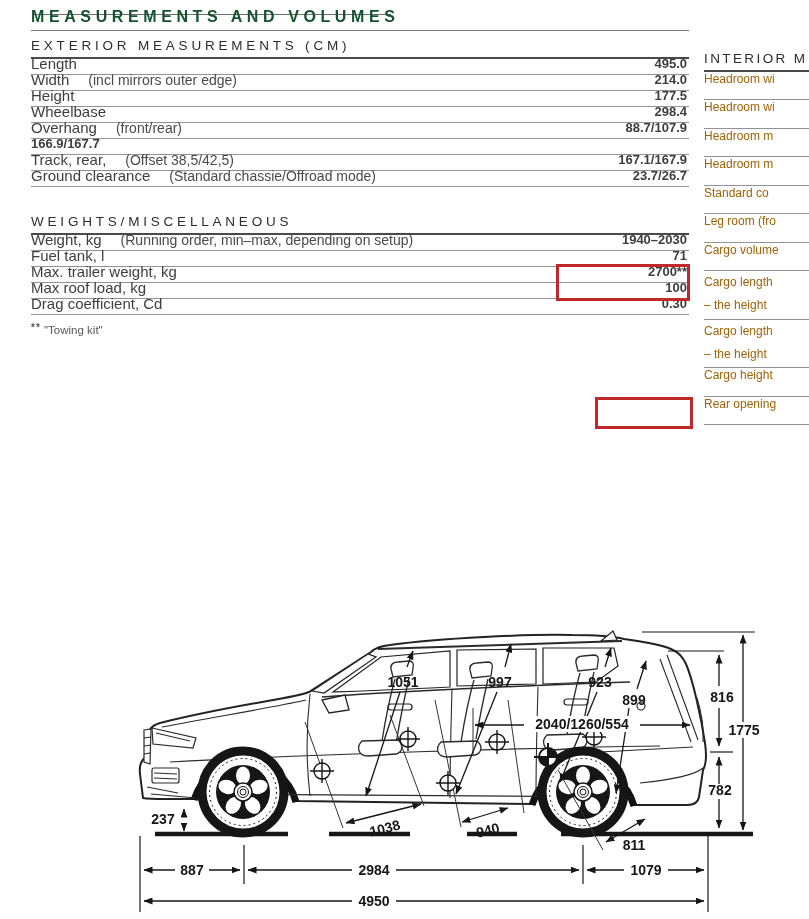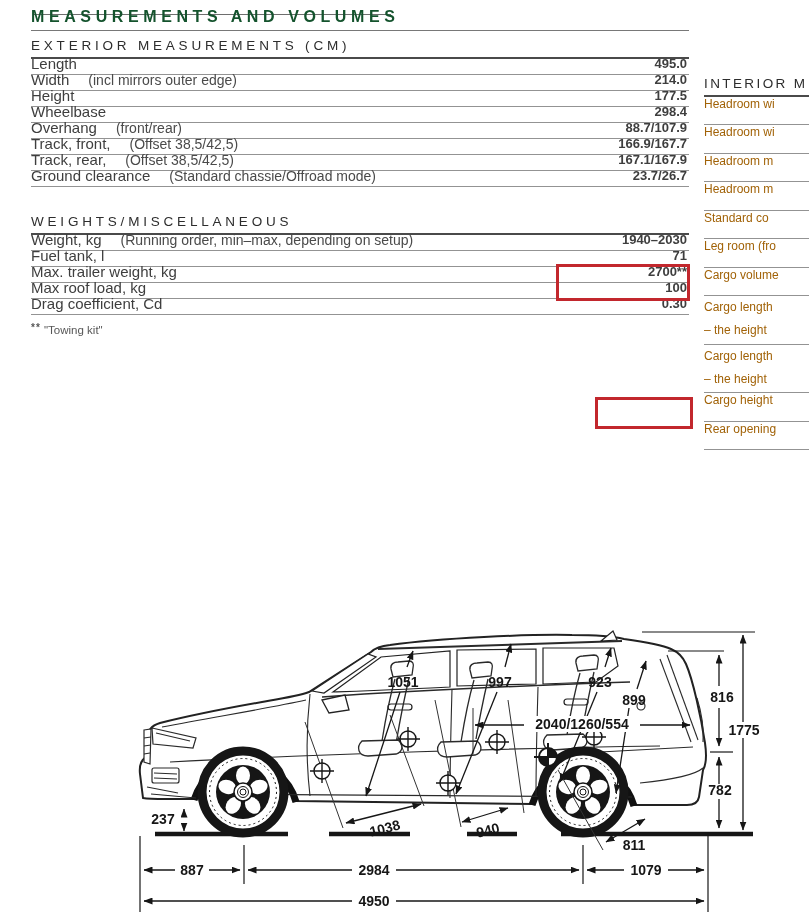--- a/index.html
+++ b/index.html
@@ -14,21 +14,21 @@
   .row{height:16px;box-sizing:border-box;border-bottom:1.05px solid #939393;
        display:flex;justify-content:space-between;align-items:center;padding-bottom:6px;}
   .lblwrap{white-space:nowrap;}
   .row .label{font-size:15px;color:#3e3e3e;}
   .row .note{font-size:14px;color:#4a4a4a;margin-left:19px;}
   .row .value{font-size:13px;color:#3e3e3e;padding-right:2px;font-weight:bold;}
   .sec2-gap{height:20px;}
   .footnote{margin-top:7px;font-size:11.5px;color:#575757;}
   .fn-marker{font-weight:bold;font-size:10px;vertical-align:3px;letter-spacing:1px;}
   .right-table{position:absolute;left:704px;top:0;width:105px;overflow:hidden;}
-  .right-table .section-header{margin-top:0;padding-top:76px;letter-spacing:2.4px;}
+  .right-table .section-header{margin-top:0;padding-top:51px;letter-spacing:2.4px;}
   .rrow{box-sizing:border-box;border-bottom:1.05px solid #939393;font-size:12px;color:#a16207;
         display:flex;flex-direction:column;justify-content:flex-start;padding-bottom:4.5px;white-space:nowrap;}
   .rrow.single{height:28.45px;}
   .rrow.double{height:48.6px;line-height:23px;}
   .hlbox{position:absolute;border:3.5px solid #c2272d;box-sizing:border-box;}
   #hl1{left:556px;top:264px;width:134px;height:37px;}
   #hl2{left:595px;top:397px;width:98px;height:32px;}
   svg.diagram{position:absolute;left:0;top:588px;}
   svg .dimtext{font-family:"Liberation Sans",sans-serif;font-weight:bold;font-size:14px;fill:#161616;}
 </style>
@@ -61,21 +61,20 @@
           </div>
           <div class="row">
             <span class="lblwrap"><span class="label">Wheelbase</span></span>
             <span class="value">298.4</span>
           </div>
           <div class="row">
             <span class="lblwrap"><span class="label">Overhang</span><span class="note">(front/rear)</span></span>
             <span class="value">88.7/107.9</span>
           </div>
           <div class="row">
-            <span class="lblwrap"><span class="label">Track, front,</span><span class="note">(Offset 38,5/42,5)</span></span>
             <span class="value">166.9/167.7</span>
           </div>
           <div class="row">
             <span class="lblwrap"><span class="label">Track, rear,</span><span class="note">(Offset 38,5/42,5)</span></span>
             <span class="value">167.1/167.9</span>
           </div>
           <div class="row">
             <span class="lblwrap"><span class="label">Ground clearance</span><span class="note">(Standard chassie/Offroad mode)</span></span>
             <span class="value">23.7/26.7</span>
           </div>

